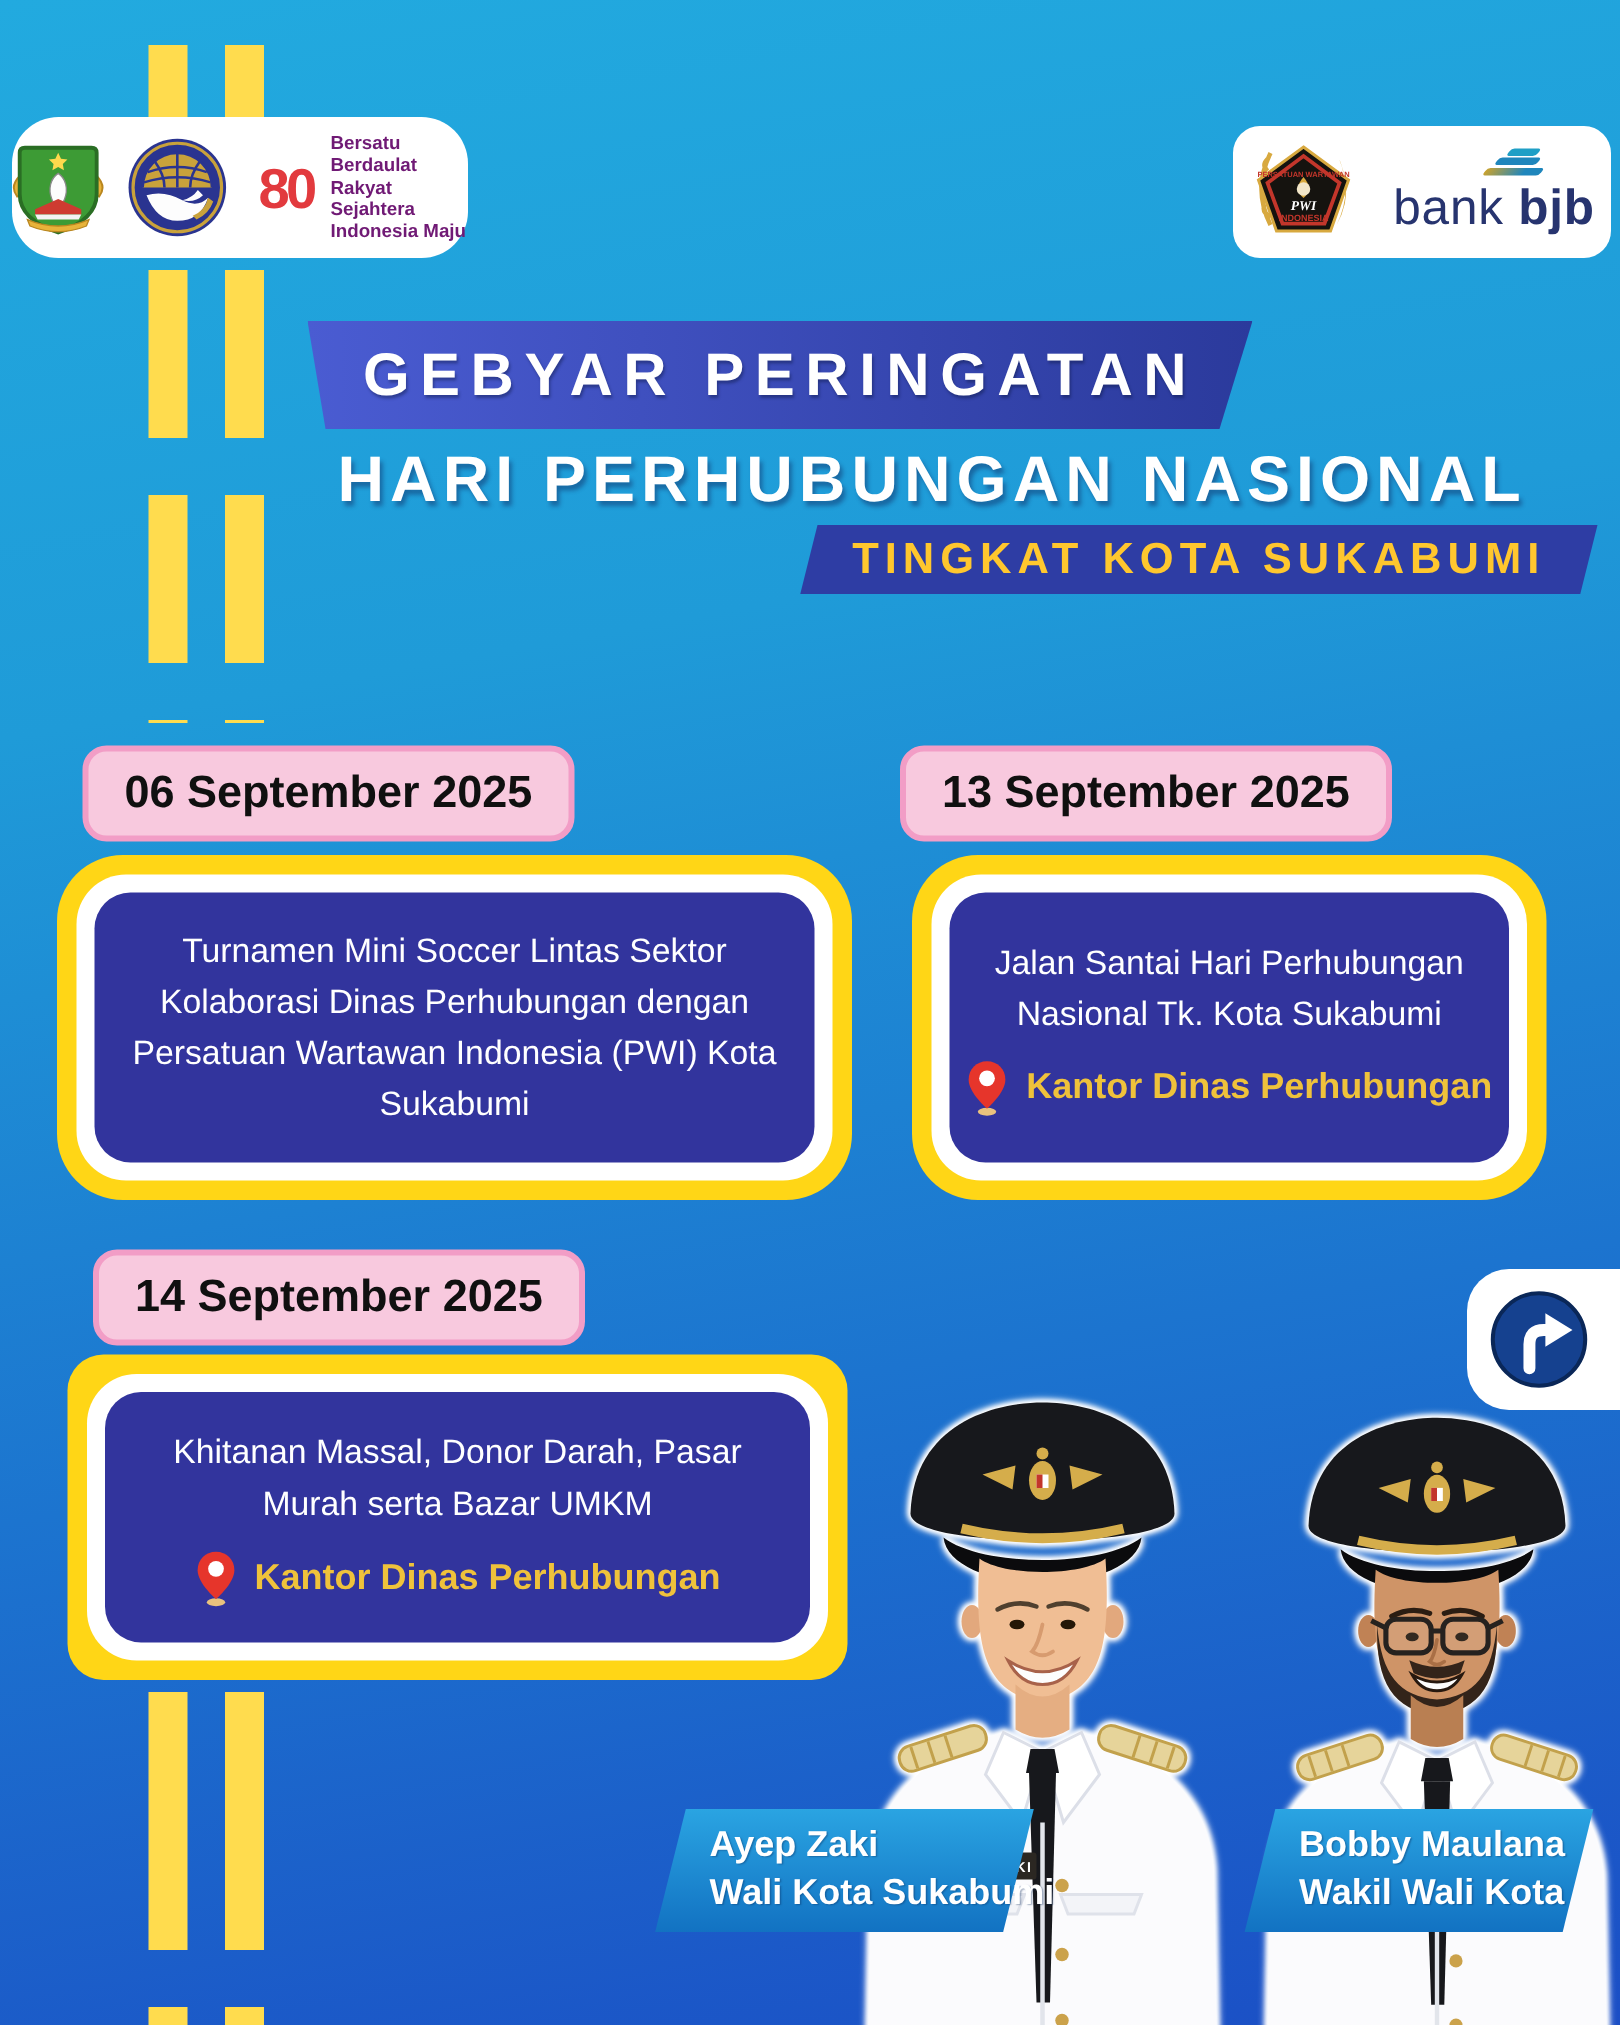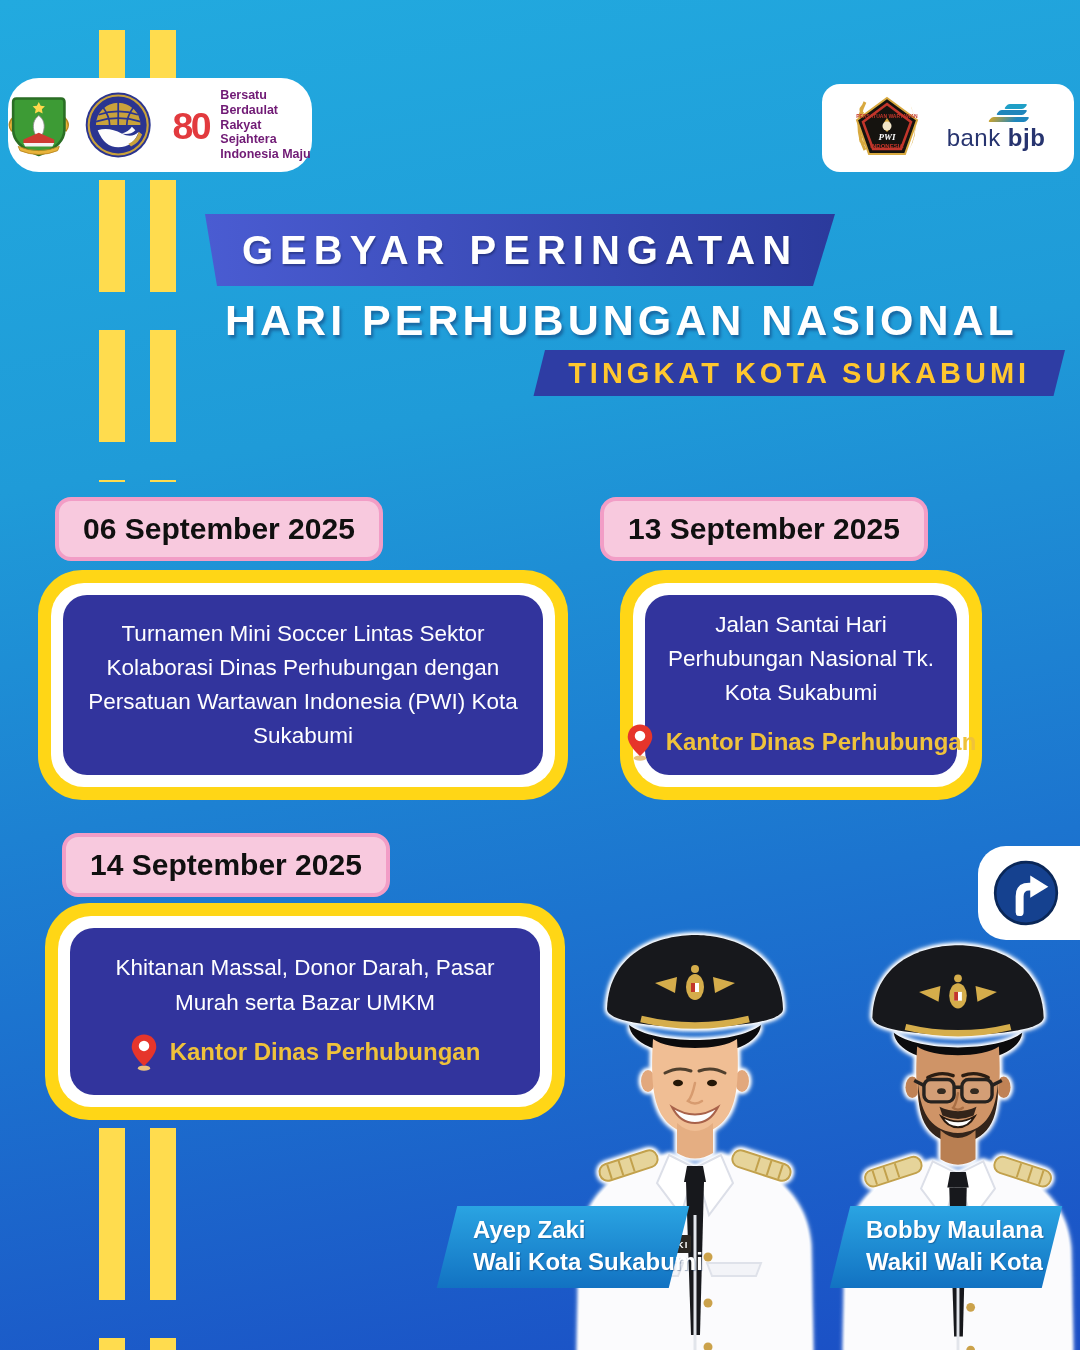--- a/index.html
+++ b/index.html
@@ -22,21 +22,21 @@
   .logo-card.left{left:8px;top:78px;width:304px;height:94px;border-radius:31px;gap:14px;}
   .logo-card.right{left:822px;top:84px;width:252px;height:88px;border-radius:18px;gap:24px;align-items:center;}
   .eighty{display:flex;align-items:center;gap:5px;}
   .eighty-lines{display:flex;flex-direction:column;font-weight:900;font-size:12.5px;color:#701a75;line-height:1.18;letter-spacing:0px;}
   .bjb{display:flex;flex-direction:column;align-items:center;}
   .bjb-waves{display:flex;flex-direction:column;align-items:center;gap:2px;margin-bottom:3px;margin-left:26px;}
   .bjb-waves i{display:block;height:4.5px;border-radius:2px;transform:skewX(-38deg);}
   .bjb-waves i.w1{width:20px;background:#1F9FC6;margin-left:14px;}
   .bjb-waves i.w2{width:28px;background:#1F86BC;margin-left:6px;}
   .bjb-waves i.w3{width:38px;background:linear-gradient(90deg,#C9A22E 0%,#1F86BC 70%);}
-  .bjb-text{font-size:24px;color:#27346F;letter-spacing:0.5px;}
+  .bjb-text{font-size:33px;color:#27346F;letter-spacing:0.5px;}
   .bjb-text .w1{font-weight:400;}
   .bjb-text .w2{font-weight:800;}
   
   .banner1{position:absolute;left:205px;top:214px;width:630px;height:72px;z-index:2;
     background:linear-gradient(90deg,#4A5CD2 0%,#2B3A9C 100%);
     clip-path:polygon(0 0,100% 0,calc(100% - 22px) 100%,12px 100%);
     display:flex;align-items:center;justify-content:center;}
   .banner1 span{color:#fff;font-weight:800;font-size:40px;letter-spacing:7px;text-shadow:1px 2px 2px rgba(10,20,60,.4);}
   .title2{position:absolute;left:225px;top:296px;width:830px;z-index:2;
     color:#fff;font-weight:800;font-size:43px;letter-spacing:4px;
@@ -47,22 +47,22 @@
   .banner3 span{transform:skewX(14deg);color:#FFC72E;font-weight:800;font-size:29px;letter-spacing:4px;white-space:nowrap;}
   
   .badge{position:absolute;z-index:4;background:#F8C9DE;border:4px solid #F29DC6;border-radius:16px;
     padding:11px 24px;font-weight:800;font-size:30px;color:#101010;white-space:nowrap;}
   .badge.b1{left:55px;top:497px;}
   .badge.b2{left:600px;top:497px;}
   .badge.b3{left:62px;top:833px;}
   
   .card{position:absolute;z-index:3;background:#FFD616;border-radius:44px;padding:13px;box-sizing:border-box;}
   .card.c1{left:38px;top:570px;width:530px;height:230px;}
-  .card.c2{left:608px;top:570px;width:362px;height:230px;margin-left:12px;}
-  .card.c3{left:45px;top:903px;width:520px;height:217px;}
+  .card.c2{left:608px;top:570px;width:423px;height:230px;}
+  .card.c3{left:45px;top:903px;width:520px;height:217px;border-radius:24px;}
   .card-white{background:#fff;border-radius:33px;height:100%;padding:12px;box-sizing:border-box;}
   .card-navy{background:#32349D;border-radius:24px;height:100%;box-sizing:border-box;
     display:flex;flex-direction:column;align-items:center;justify-content:center;gap:12px;padding:8px 18px;}
   .card-text{color:#fff;font-weight:400;font-size:22.5px;line-height:1.52;text-align:center;margin:0;}
   .loc-row{display:flex;align-items:center;gap:12px;}
   .loc-text{color:#EFC23B;font-weight:800;font-size:24px;white-space:nowrap;}
   
   .turn-pill{position:absolute;left:978px;top:846px;width:130px;height:94px;background:#fff;border-radius:28px;
     z-index:4;display:flex;align-items:center;padding-left:14px;box-sizing:border-box;}
   

